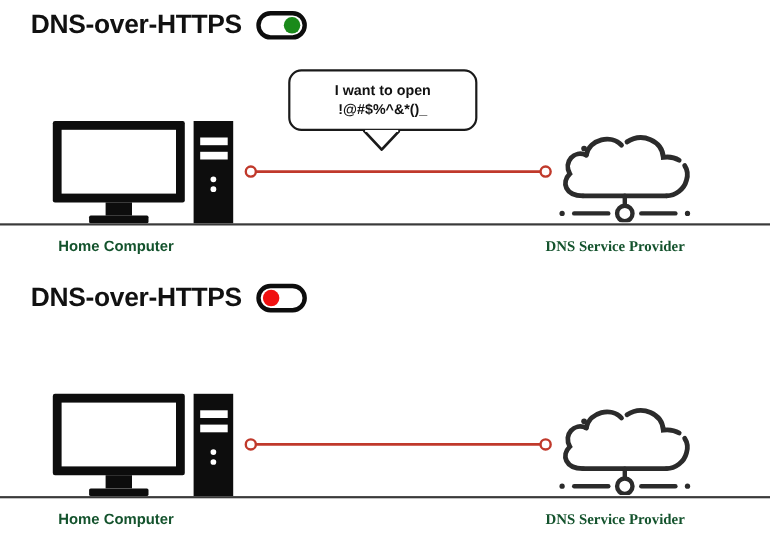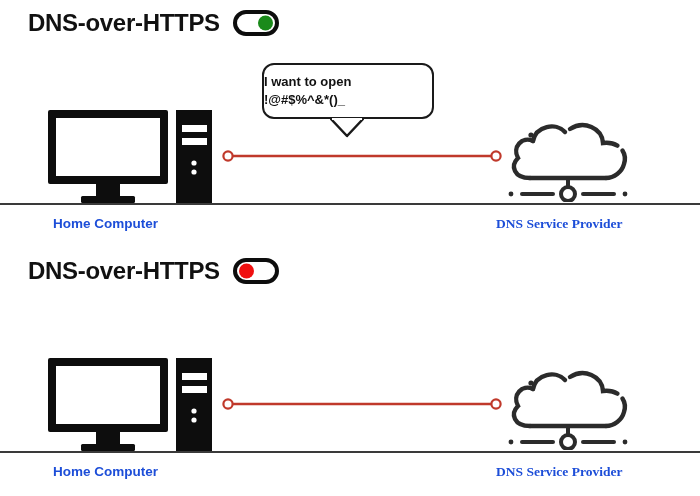--- a/index.html
+++ b/index.html
@@ -99,23 +99,23 @@
 
   
   .bubble {
     position: absolute;
     box-sizing: border-box;
     border: 2.5px solid #1a1a1a;
     border-radius: 12px;
     background: #ffffff;
     display: flex;
     flex-direction: column;
-    align-items: flex-start;
+    align-items: center;
     justify-content: center;
-    padding: 6px 0;
+    padding: 6px 25px;
   }
   .bubble-line {
     font-size: 13px;
     font-weight: bold;
     color: #111111;
     line-height: 1.35;
     white-space: nowrap;
     text-align: center;
   }
   .bubble-tail {
@@ -136,21 +136,21 @@
     left: 66px;
     top: 53px;
   }
 
   
   .caption {
     position: absolute;
     top: 216px;
     font-size: 13.5px;
     font-weight: bold;
-    color: #1d4ed8;
+    color: #14532d;
     white-space: nowrap;
   }
   .caption-left { left: 53px; }
   .caption-right { left: 496px; font-family: Liberation Serif, serif; }
 </style>
 </head>
 <body>
 
 <div class="page">
 

